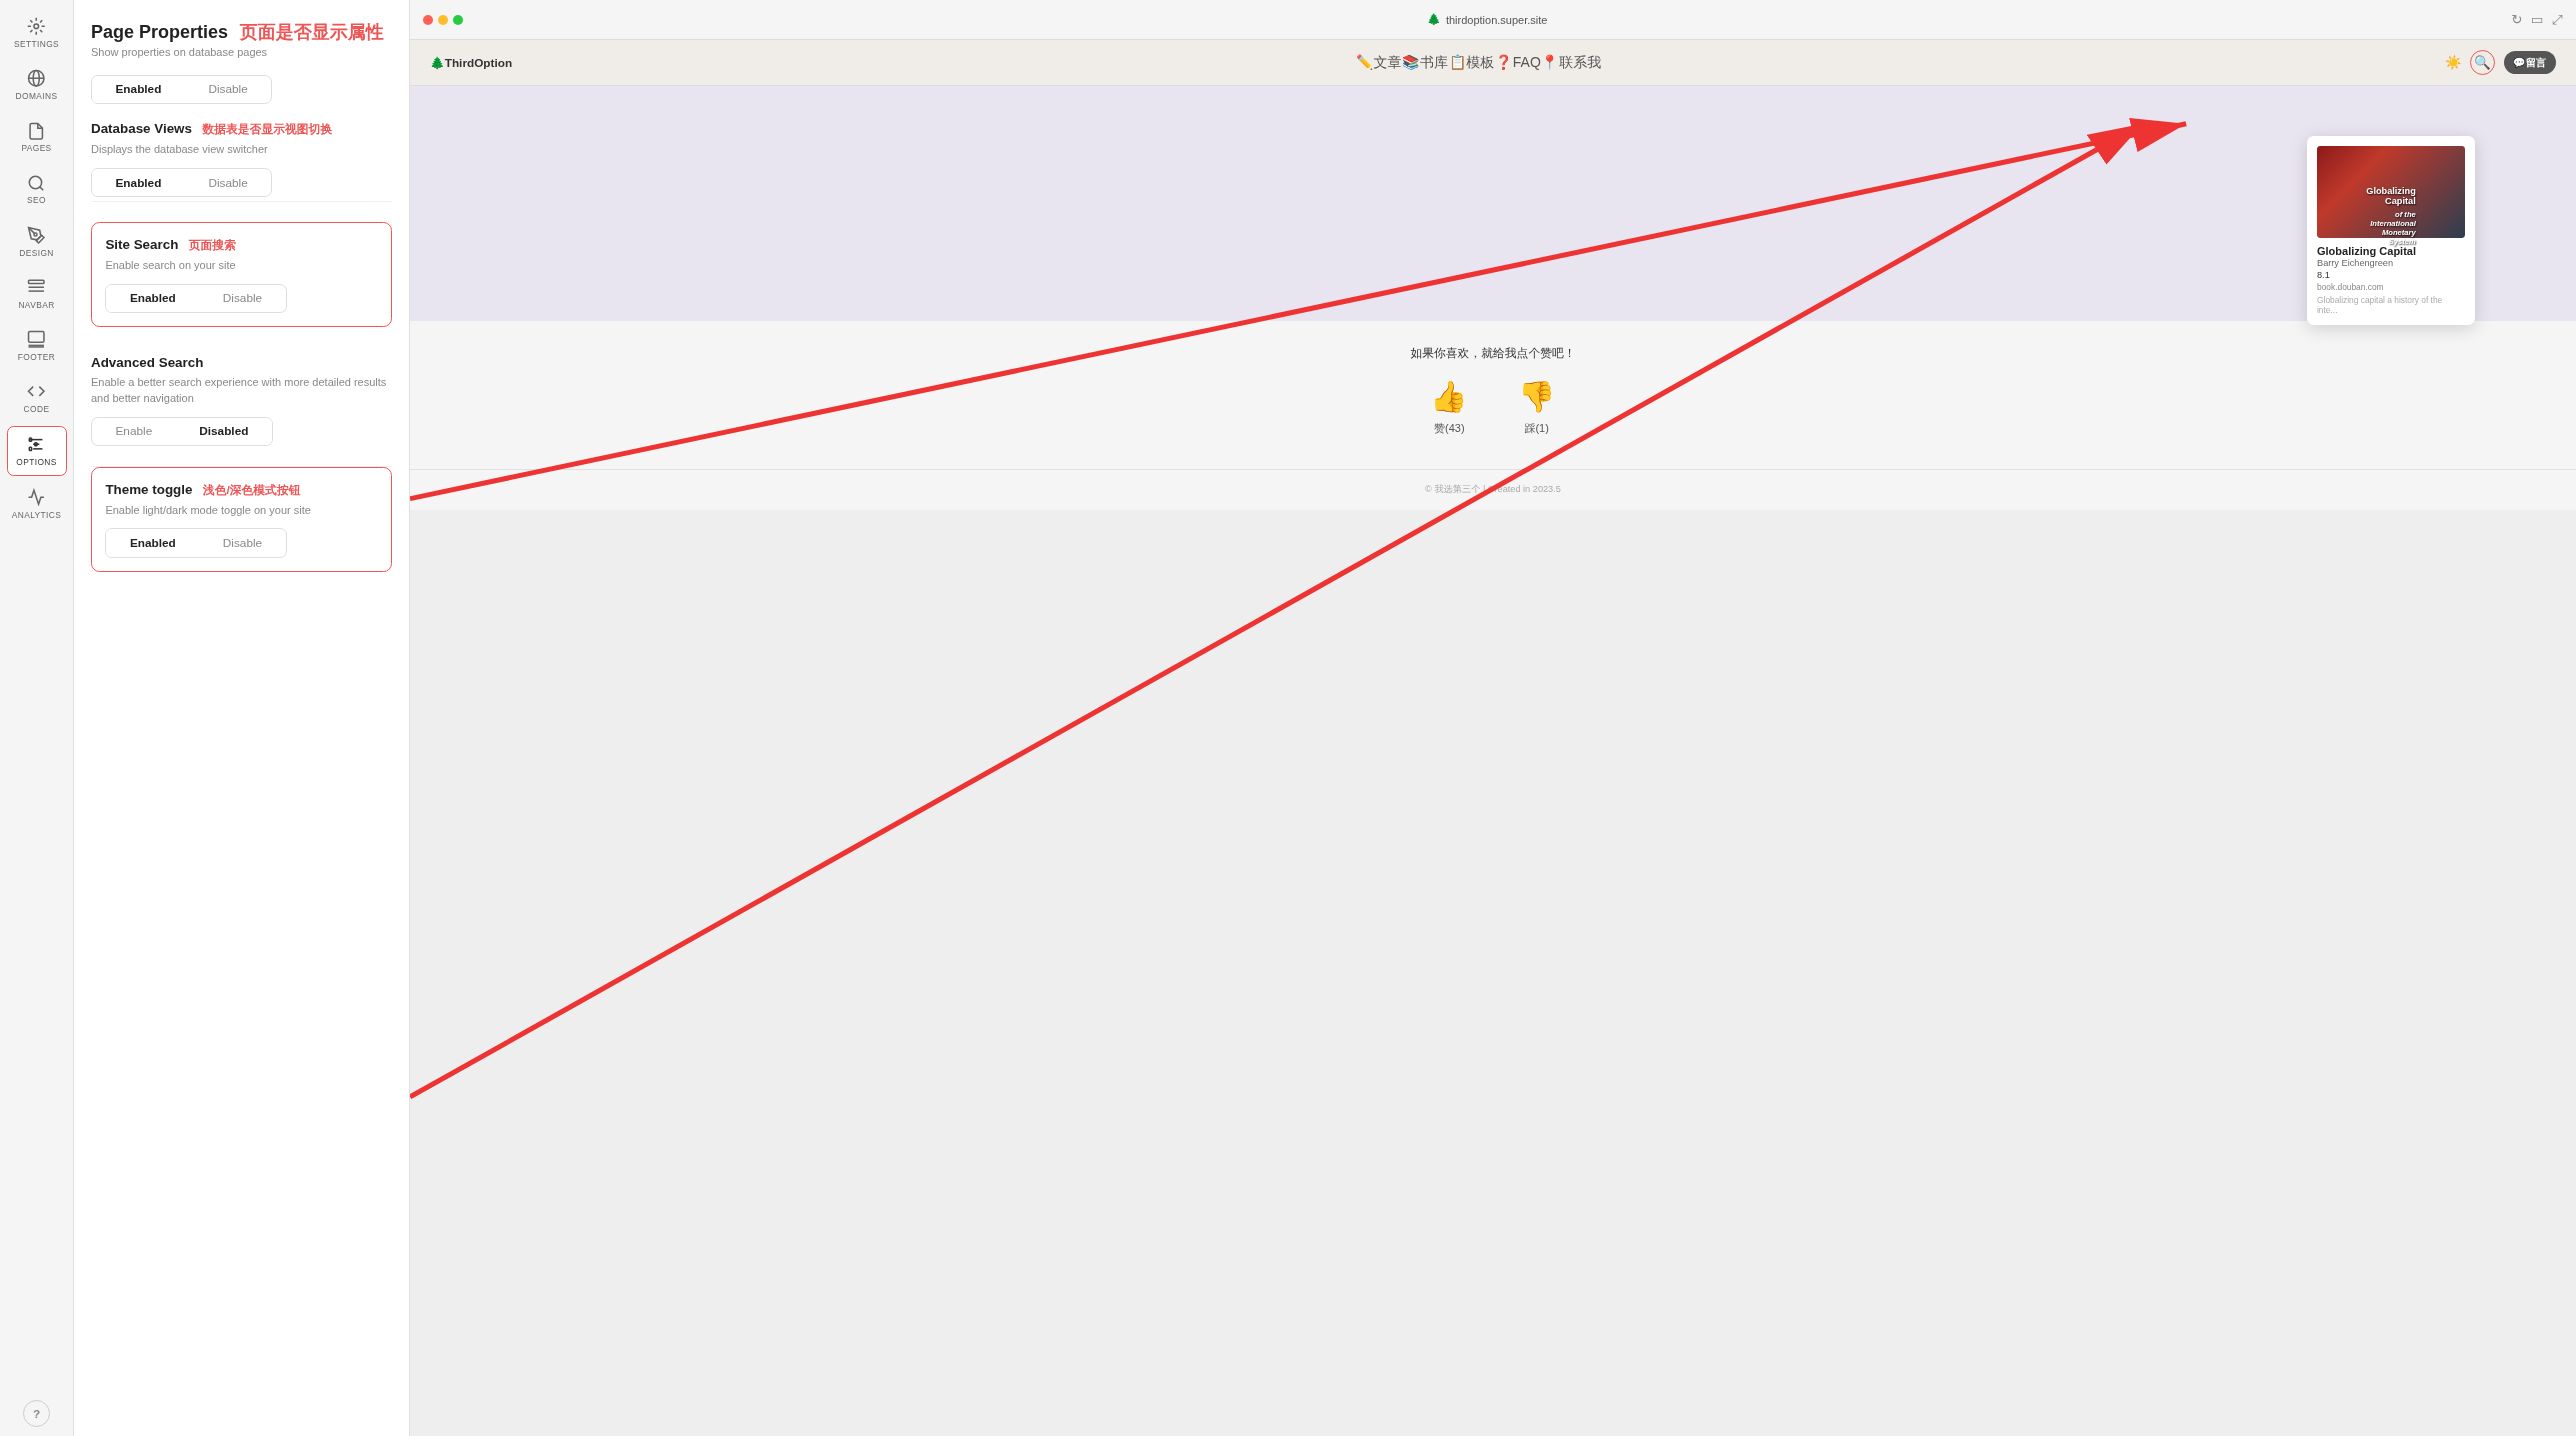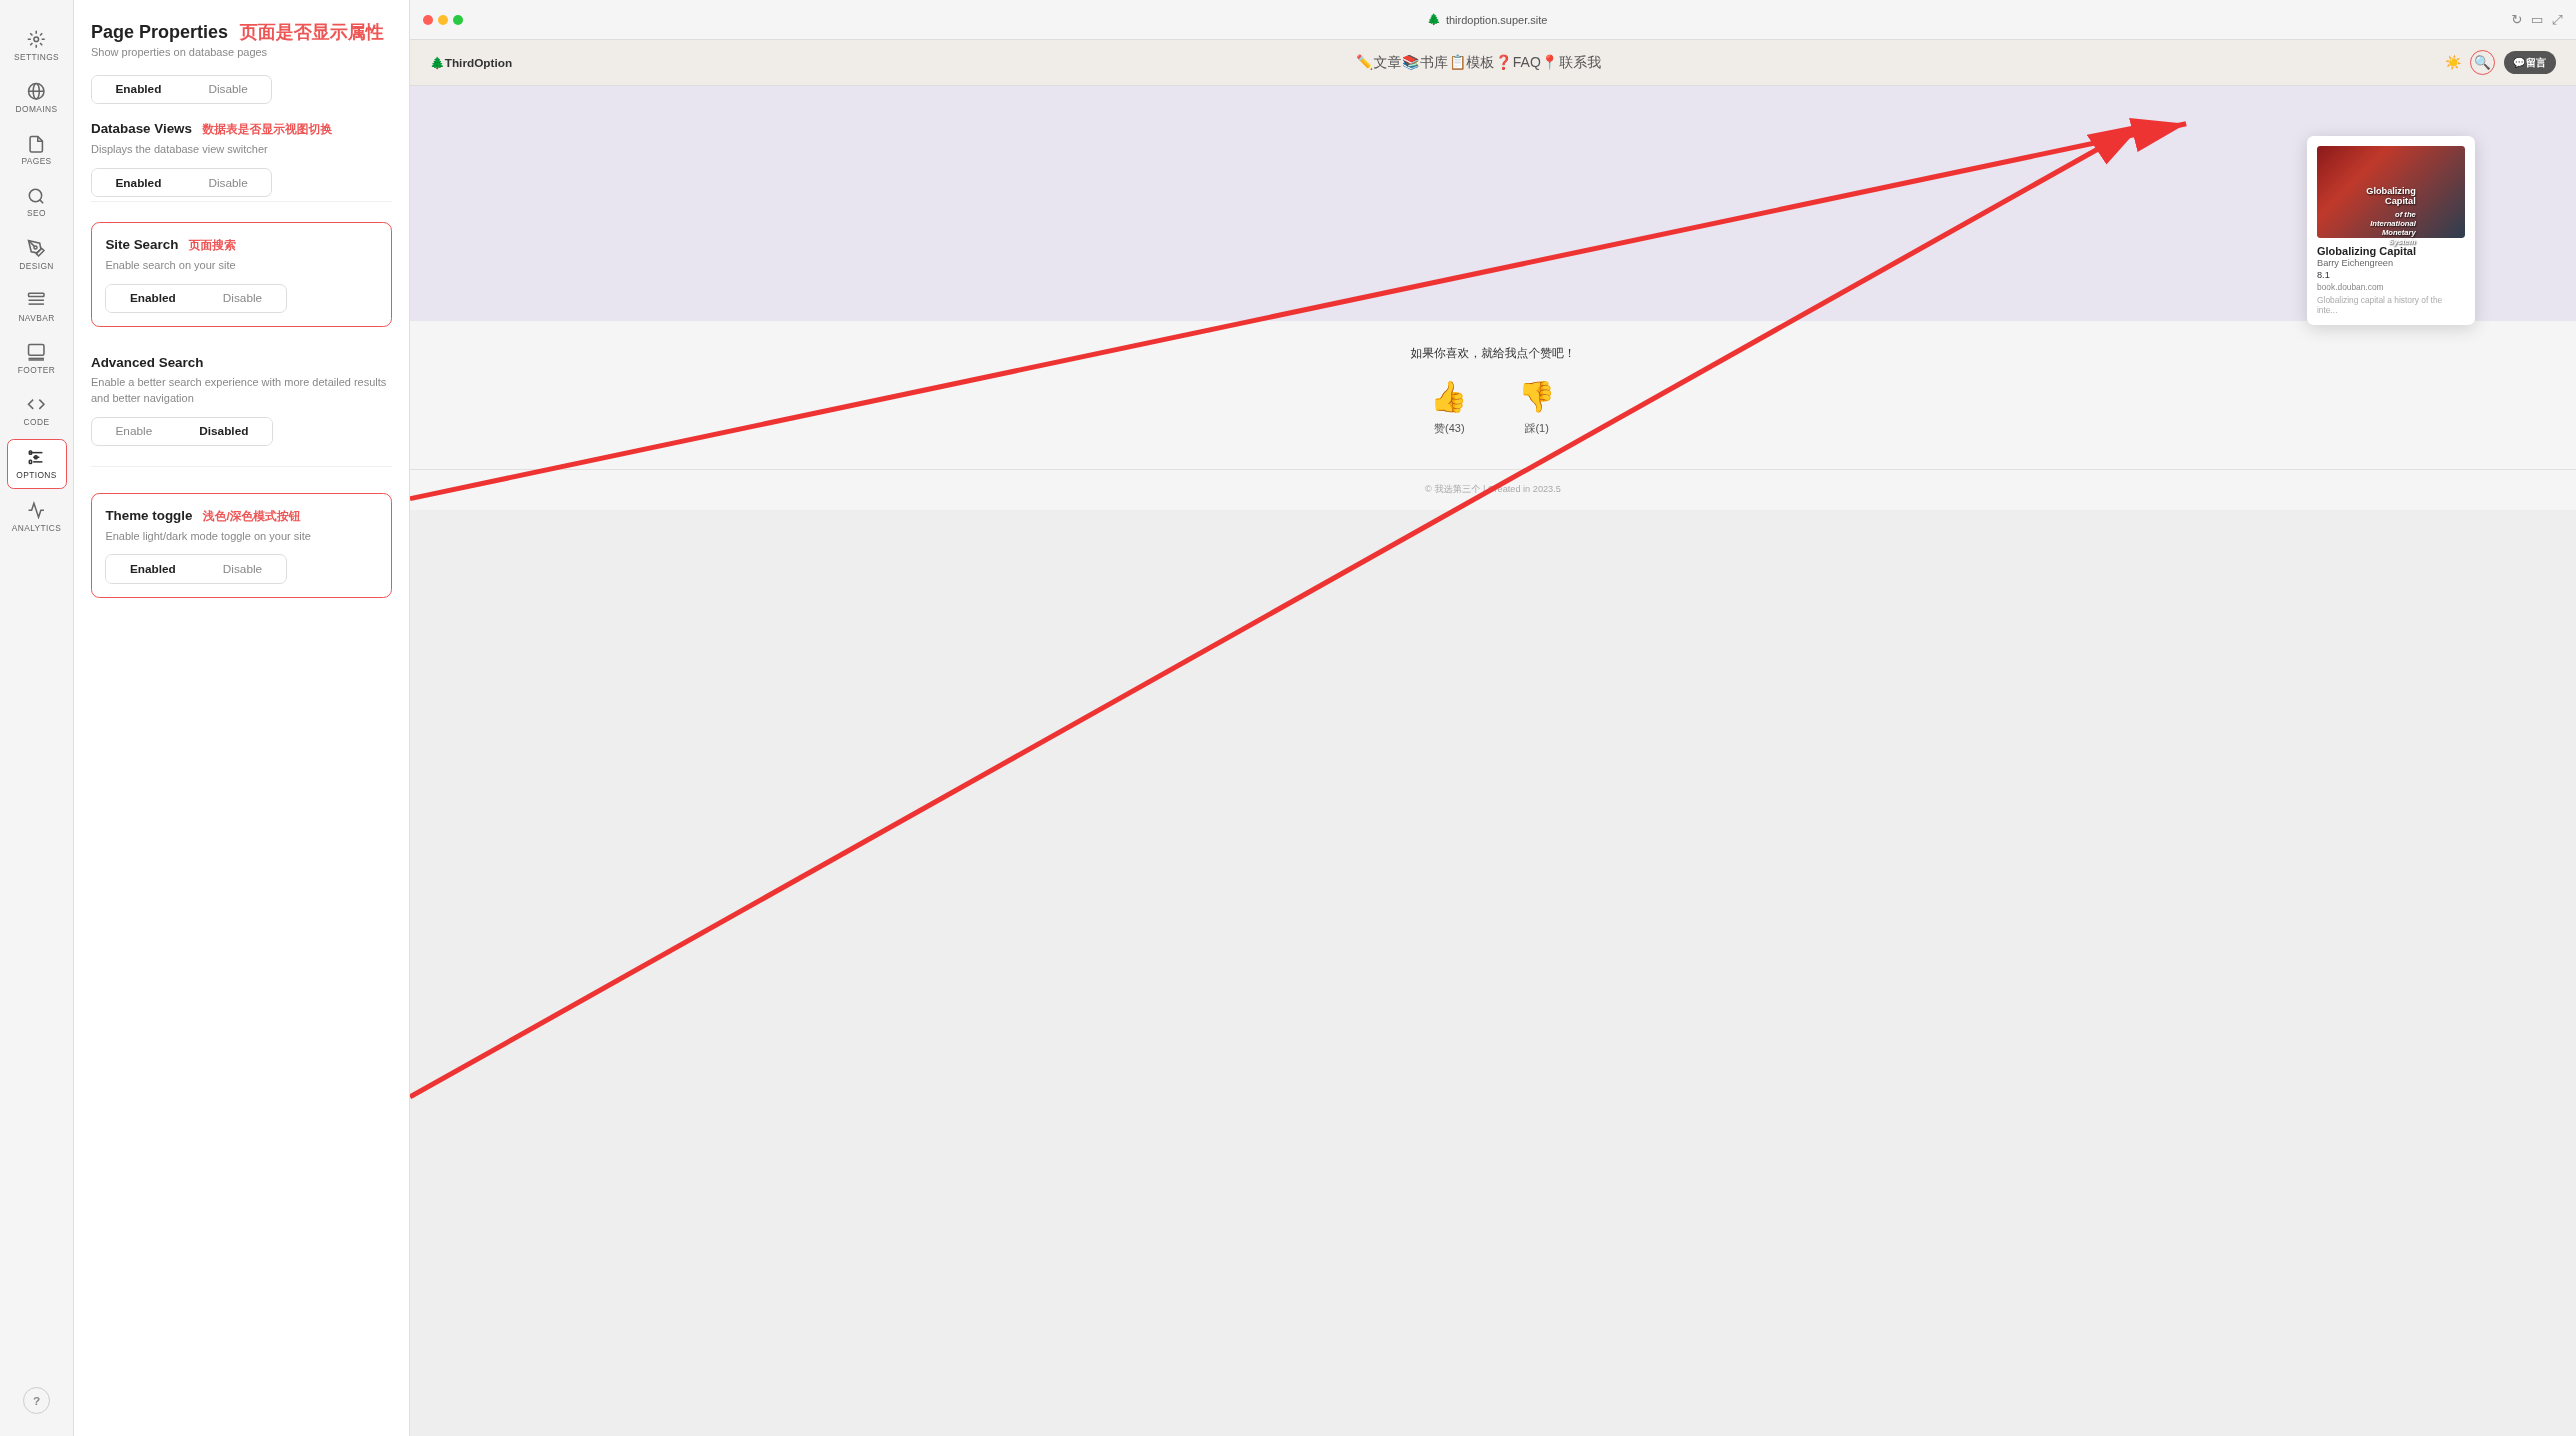--- a/index.html
+++ b/index.html
@@ -6,21 +6,21 @@
     body { font-family: -apple-system, BlinkMacSystemFont, 'Segoe UI', sans-serif; background: #1a1a1a; display: flex; height: 100vh; overflow: hidden; }
 
     
     .sidebar {
       width: 74px;
       background: #f5f5f5;
       border-right: 0.8px solid #e0e0e0;
       display: flex;
       flex-direction: column;
       align-items: center;
-      padding: 22px 0;
+      padding: 9px 0;
       gap: 3.4px;
       flex-shrink: 0;
     }
     .sidebar-item {
       display: flex;
       flex-direction: column;
       align-items: center;
       justify-content: center;
       width: 60px;
       padding: 8.4px 5px;
@@ -145,21 +145,21 @@
       border: 1.7px solid #e55;
       border-radius: 8.4px;
       padding: 13.4px;
       margin-bottom: 28px;
     }
 
     
     .section-advanced {
       padding: 0 0 20px 0;
       border-bottom: 0.8px solid #f0f0f0;
-      margin-bottom: 26px;
+      margin-bottom: 0;
     }
 
     
     .preview-panel {
       flex: 1;
       background: #eee;
       overflow: hidden;
       position: relative;
     }
 

